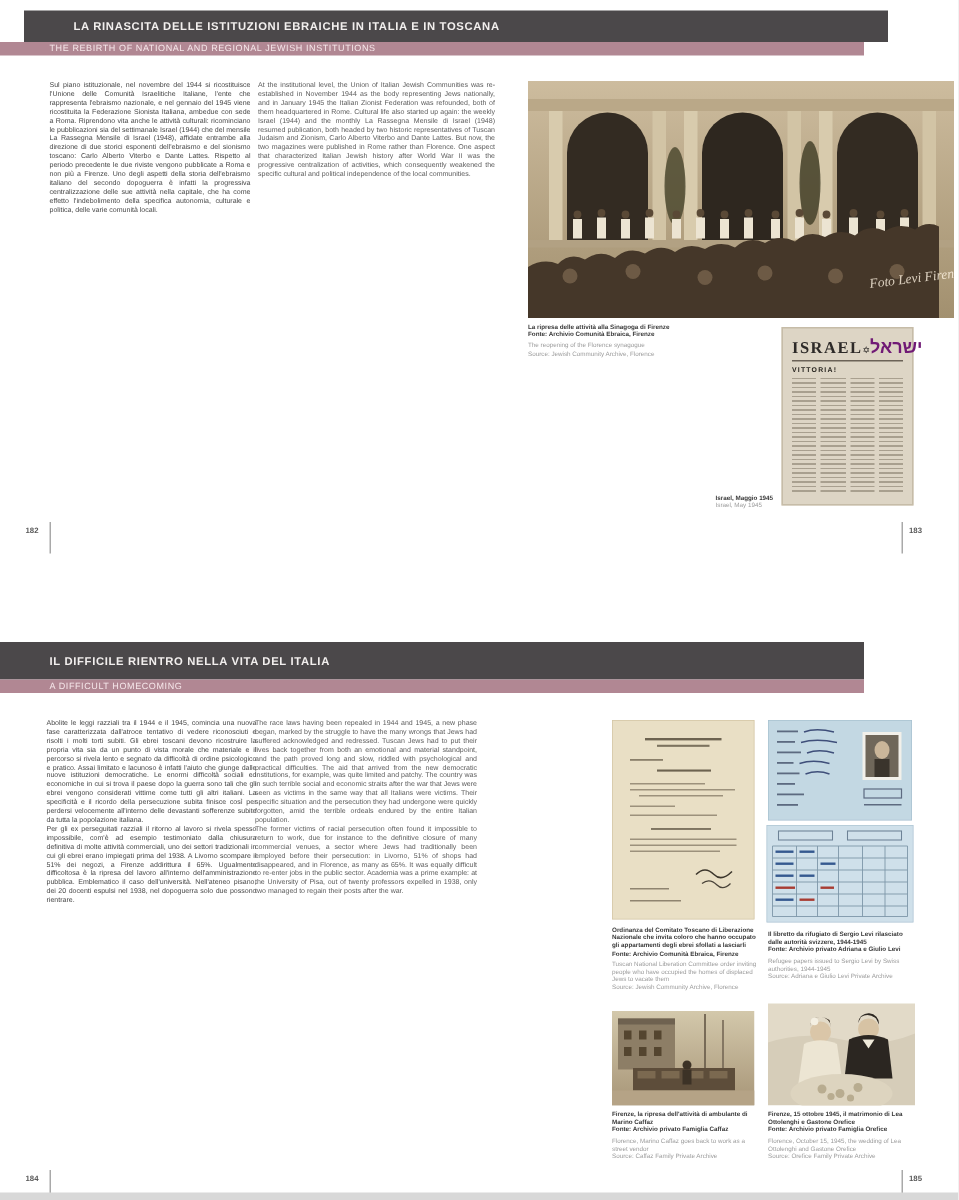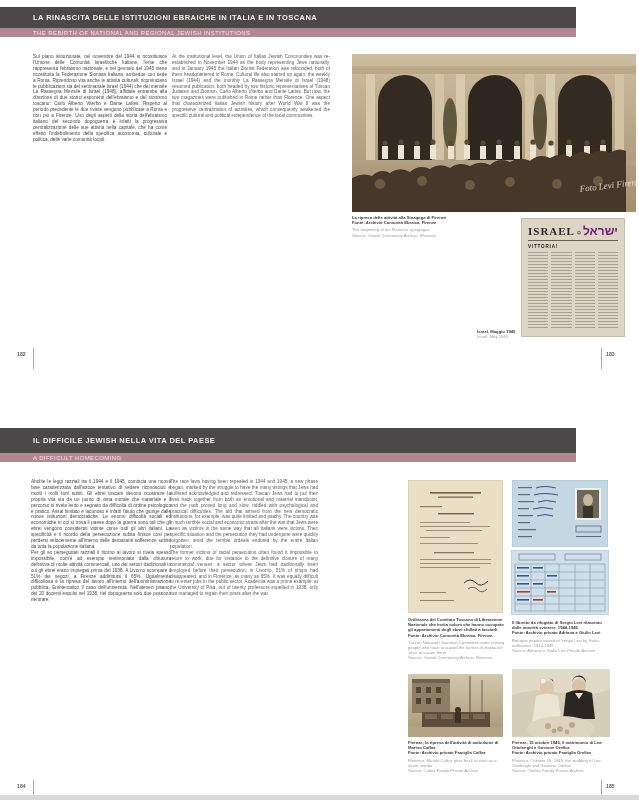--- a/index.html
+++ b/index.html
@@ -36,21 +36,21 @@
   .np-head{font-size:4.6px;font-weight:bold;letter-spacing:.8px;color:#27241f;margin-bottom:3px;}
   .np-cols{display:flex;gap:3px;height:78px;}
   .np-col{flex:1;background:repeating-linear-gradient(#978e7d 0 1px,rgba(0,0,0,0) 1px 3px);opacity:.75;}
   .strip-bottom{background:#d8d8d8;}
 </style>
 </head>
 <body>
 
 <div id="page">
 
-  <div class="abs bar-title" style="left:0;top:7;width:576px;height:21px;top:7px;">
+  <div class="abs bar-title" style="left:16px;top:7;width:576px;height:21px;top:7px;">
     <span>LA RINASCITA DELLE ISTITUZIONI EBRAICHE IN ITALIA E IN TOSCANA</span>
   </div>
   <div class="abs bar-sub" style="left:0;top:28px;width:576px;height:9px;">
     <span>THE REBIRTH OF NATIONAL AND REGIONAL JEWISH INSTITUTIONS</span>
   </div>
 
   <div class="abs col" style="left:33px;top:54px;width:134px;">
     <p>Sul piano istituzionale, nel novembre del 1944 si ricostituisce l'Unione delle Comunità Israelitiche Italiane, l'ente che rappresenta l'ebraismo nazionale, e nel gennaio del 1945 viene ricostituita la Federazione Sionista Italiana, ambedue con sede a Roma. Riprendono vita anche le attività culturali: ricominciano le pubblicazioni sia del settimanale Israel (1944) che del mensile La Rassegna Mensile di Israel (1948), affidate entrambe alla direzione di due storici esponenti dell'ebraismo e del sionismo toscano: Carlo Alberto Viterbo e Dante Lattes. Rispetto al periodo precedente le due riviste vengono pubblicate a Roma e non più a Firenze. Uno degli aspetti della storia dell'ebraismo italiano del secondo dopoguerra è infatti la progressiva centralizzazione delle sue attività nella capitale, che ha come effetto l'indebolimento della specifica autonomia, culturale e politica, delle varie comunità locali.</p>
   </div>
   <div class="abs col en" style="left:172px;top:54px;width:158px;">
@@ -128,21 +128,21 @@
     <text x="228" y="138" transform="rotate(-7 228 138)" font-family="Liberation Serif,serif" font-style="italic" font-size="9" fill="rgba(255,244,226,0.8)">Foto Levi Firenze</text>
   </svg>
 
   <div class="abs cap" style="left:352px;top:215px;width:170px;">
     <p class="it">La ripresa delle attività alla Sinagoga di Firenze</p>
     <p class="it">Fonte: Archivio Comunità Ebraica, Firenze</p>
     <p class="en gap">The reopening of the Florence synagogue</p>
     <p class="en">Source: Jewish Community Archive, Florence</p>
   </div>
 
-  <div class="abs newspaper" style="left:521px;top:218px;width:104px;height:119px;">
+  <div class="abs newspaper" style="left:521px;top:218px;width:88px;height:119px;">
     <div class="np-mast">
       <span class="np-name">ISRAEL</span>
       <span class="np-star">✡</span>
       <span class="np-heb">ישראל</span>
     </div>
     <div class="np-rule"></div>
     <div class="np-head">VITTORIA!</div>
     <div class="np-cols">
       <div class="np-col"></div>
       <div class="np-col"></div>
@@ -155,21 +155,21 @@
     <p class="it">Israel, Maggio 1945</p>
     <p class="en">Israel, May 1945</p>
   </div>
 
   <div class="abs pagenum" style="left:17px;top:351px;">182</div>
   <div class="abs vline" style="left:33px;top:348px;height:21px;"></div>
   <div class="abs vline" style="left:601px;top:348px;height:21px;"></div>
   <div class="abs pagenum" style="left:606px;top:351px;">183</div>
 
   <div class="abs bar-title" style="left:0;top:428px;width:576px;height:25px;">
-    <span>IL DIFFICILE JEWISH NELLA VITA DEL PAESE</span>
+    <span>IL DIFFICILE RIENTRO NELLA VITA DEL ITALIA</span>
   </div>
   <div class="abs bar-sub" style="left:0;top:453px;width:576px;height:9px;">
     <span>A DIFFICULT HOMECOMING</span>
   </div>
 
   <div class="abs col" style="left:31px;top:479px;width:140px;">
     <p>Abolite le leggi razziali tra il 1944 e il 1945, comincia una nuova fase caratterizzata dall'atroce tentativo di vedere riconosciuti e risolti i molti torti subiti. Gli ebrei toscani devono ricostruire la propria vita sia da un punto di vista morale che materiale e il percorso si rivela lento e segnato da difficoltà di ordine psicologico e pratico. Assai limitato e lacunoso è infatti l'aiuto che giunge dalle nuove istituzioni democratiche. Le enormi difficoltà sociali ed economiche in cui si trova il paese dopo la guerra sono tali che gli ebrei vengono considerati vittime come tutti gli altri italiani. La specificità e il ricordo della persecuzione subita finisce così per perdersi velocemente all'interno delle devastanti sofferenze subite da tutta la popolazione italiana.</p>
     <p>Per gli ex perseguitati razziali il ritorno al lavoro si rivela spesso impossibile, com'è ad esempio testimoniato dalla chiusura definitiva di molte attività commerciali, uno dei settori tradizionali in cui gli ebrei erano impiegati prima del 1938. A Livorno scompare il 51% dei negozi, a Firenze addirittura il 65%. Ugualmente difficoltosa è la ripresa del lavoro all'interno dell'amministrazione pubblica. Emblematico il caso dell'università. Nell'ateneo pisano, dei 20 docenti espulsi nel 1938, nel dopoguerra solo due possono rientrare.</p>
   </div>
   <div class="abs col en" style="left:170px;top:479px;width:148px;">

